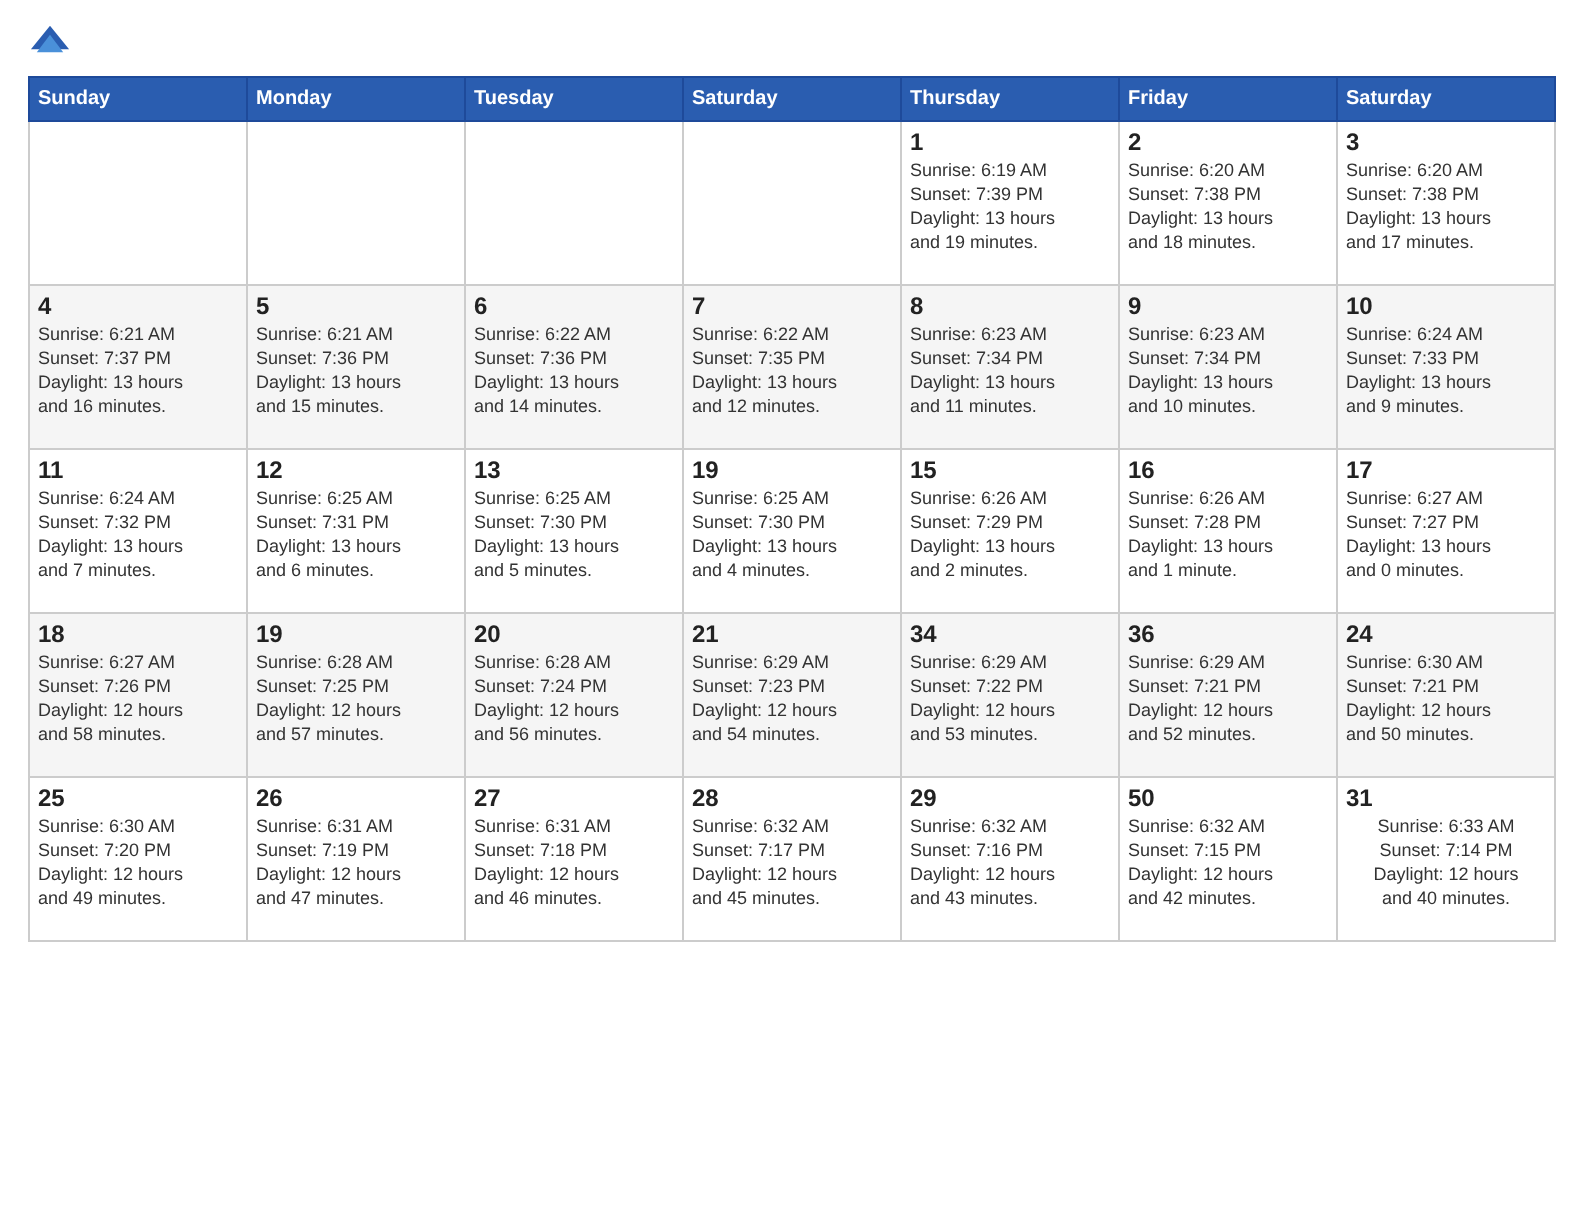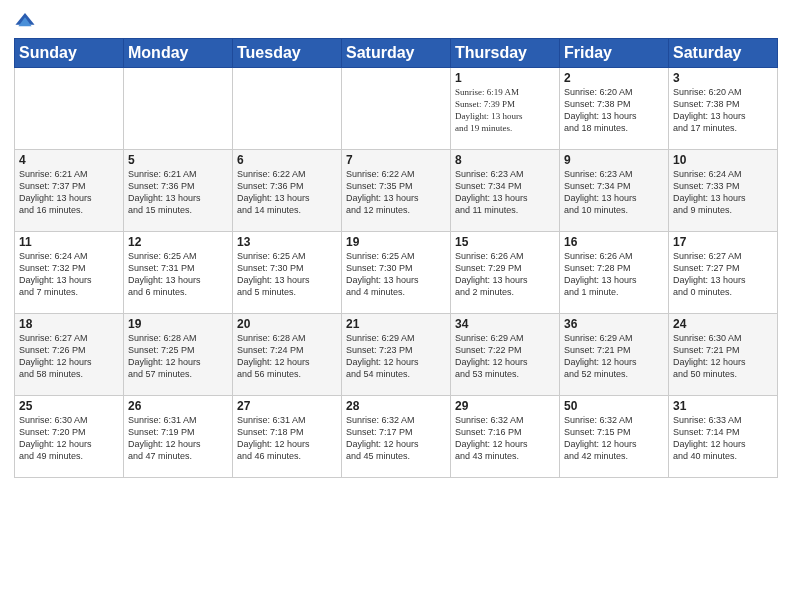--- a/index.html
+++ b/index.html
@@ -55,21 +55,21 @@
       margin-top: 2px;
     }
     .calendar-table {
       width: 100%;
       border-collapse: collapse;
       margin-top: 6px;
     }
     .calendar-table th {
       background: #2a5db0;
       color: #fff;
-      font-size: 16px;
+      font-size: 10px;
       font-weight: bold;
       padding: 5px 4px;
       text-align: left;
       border: 1px solid #1e4a9a;
     }
     .calendar-table td {
       border: 1px solid #ccc;
       vertical-align: top;
       padding: 3px 4px;
       width: calc(100% / 7);
@@ -132,21 +132,21 @@
         </tr>
     </thead>
     <tbody id="calendar-body">
     <tr>
           <td class="empty-cell"></td>
           <td class="empty-cell"></td>
           <td class="empty-cell"></td>
           <td class="empty-cell"></td>
           <td>
             <span class="day-number">1</span>
-            <div class="day-info" style="white-space: pre-line; font-family: Liberation Serif, serif;">Sunrise: 6:19 AM
+            <div class="day-info" style="white-space: pre-line;">Sunrise: 6:19 AM
 Sunset: 7:39 PM
 Daylight: 13 hours
 and 19 minutes.</div>
           </td>
           <td>
             <span class="day-number">2</span>
             <div class="day-info" style="white-space: pre-line;">Sunrise: 6:20 AM
 Sunset: 7:38 PM
 Daylight: 13 hours
 and 18 minutes.</div>
@@ -350,21 +350,21 @@
           </td>
           <td>
             <span class="day-number">50</span>
             <div class="day-info" style="white-space: pre-line;">Sunrise: 6:32 AM
 Sunset: 7:15 PM
 Daylight: 12 hours
 and 42 minutes.</div>
           </td>
           <td>
             <span class="day-number">31</span>
-            <div class="day-info" style="white-space: pre-line;">Sunrise: 6:33 AM
+            <div class="day-info" style="white-space: pre-line; text-align: center;">Sunrise: 6:33 AM
 Sunset: 7:14 PM
 Daylight: 12 hours
 and 40 minutes.</div>
           </td>
         </tr>
       </tbody>
   </table>
 </div>
 
 </body></html>

